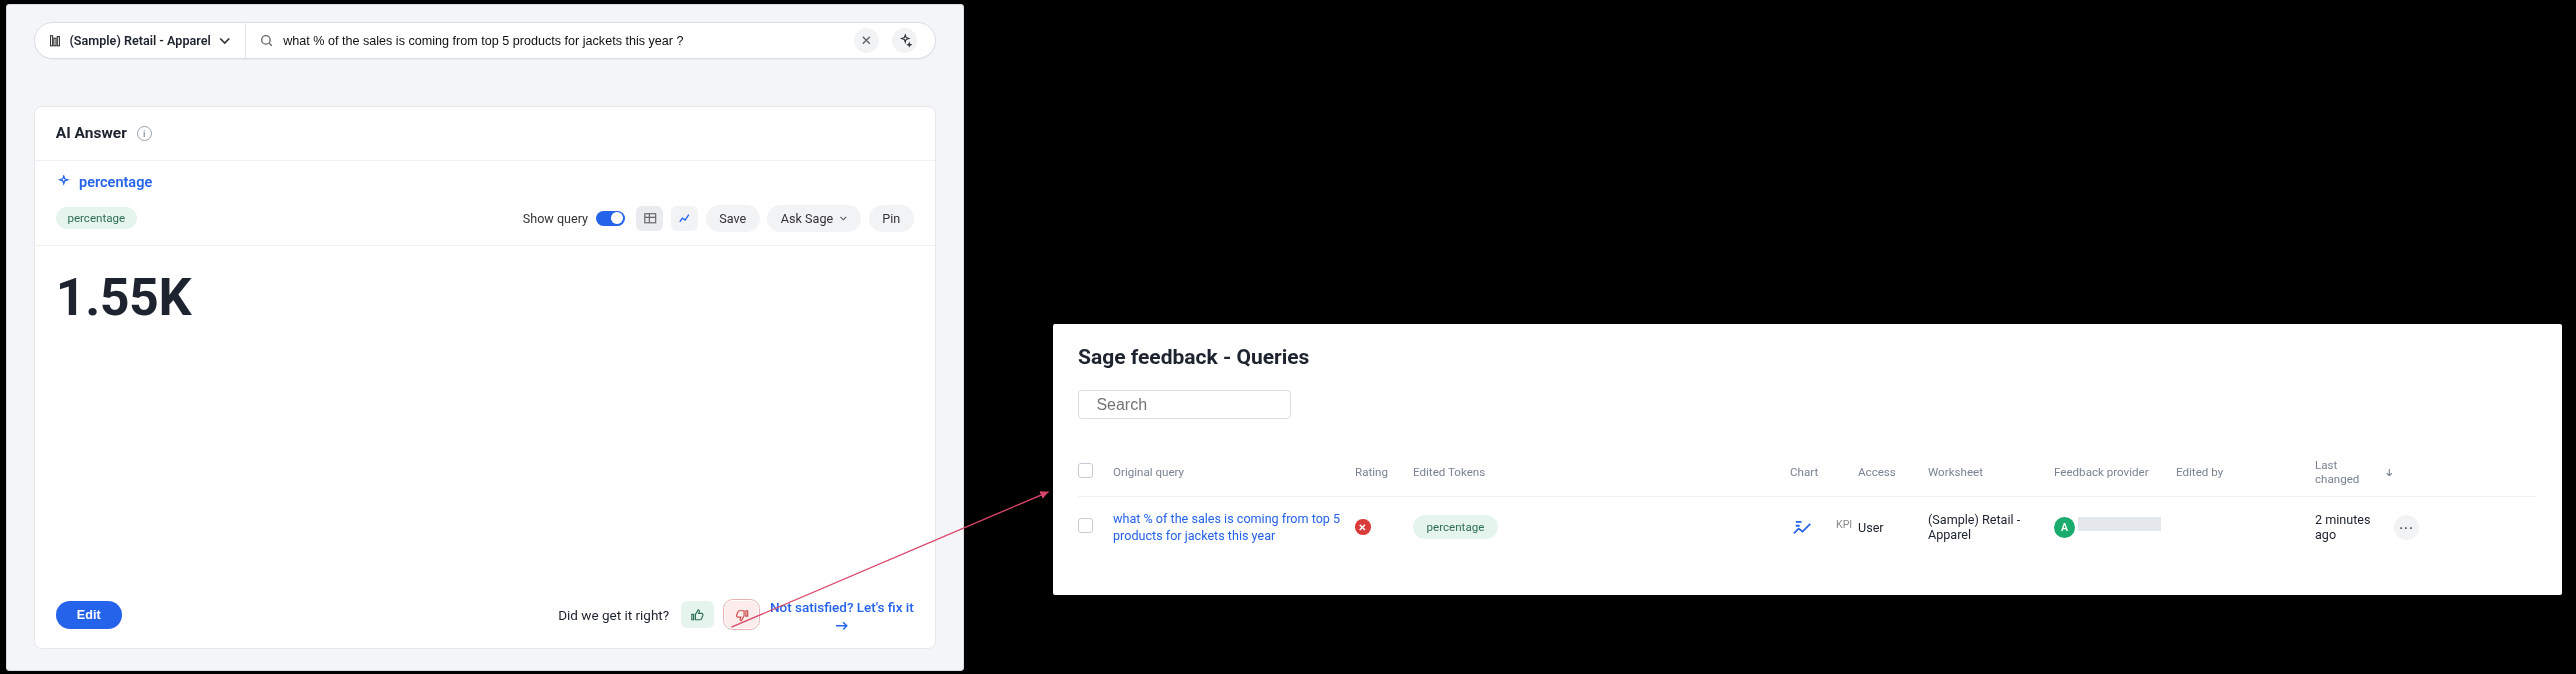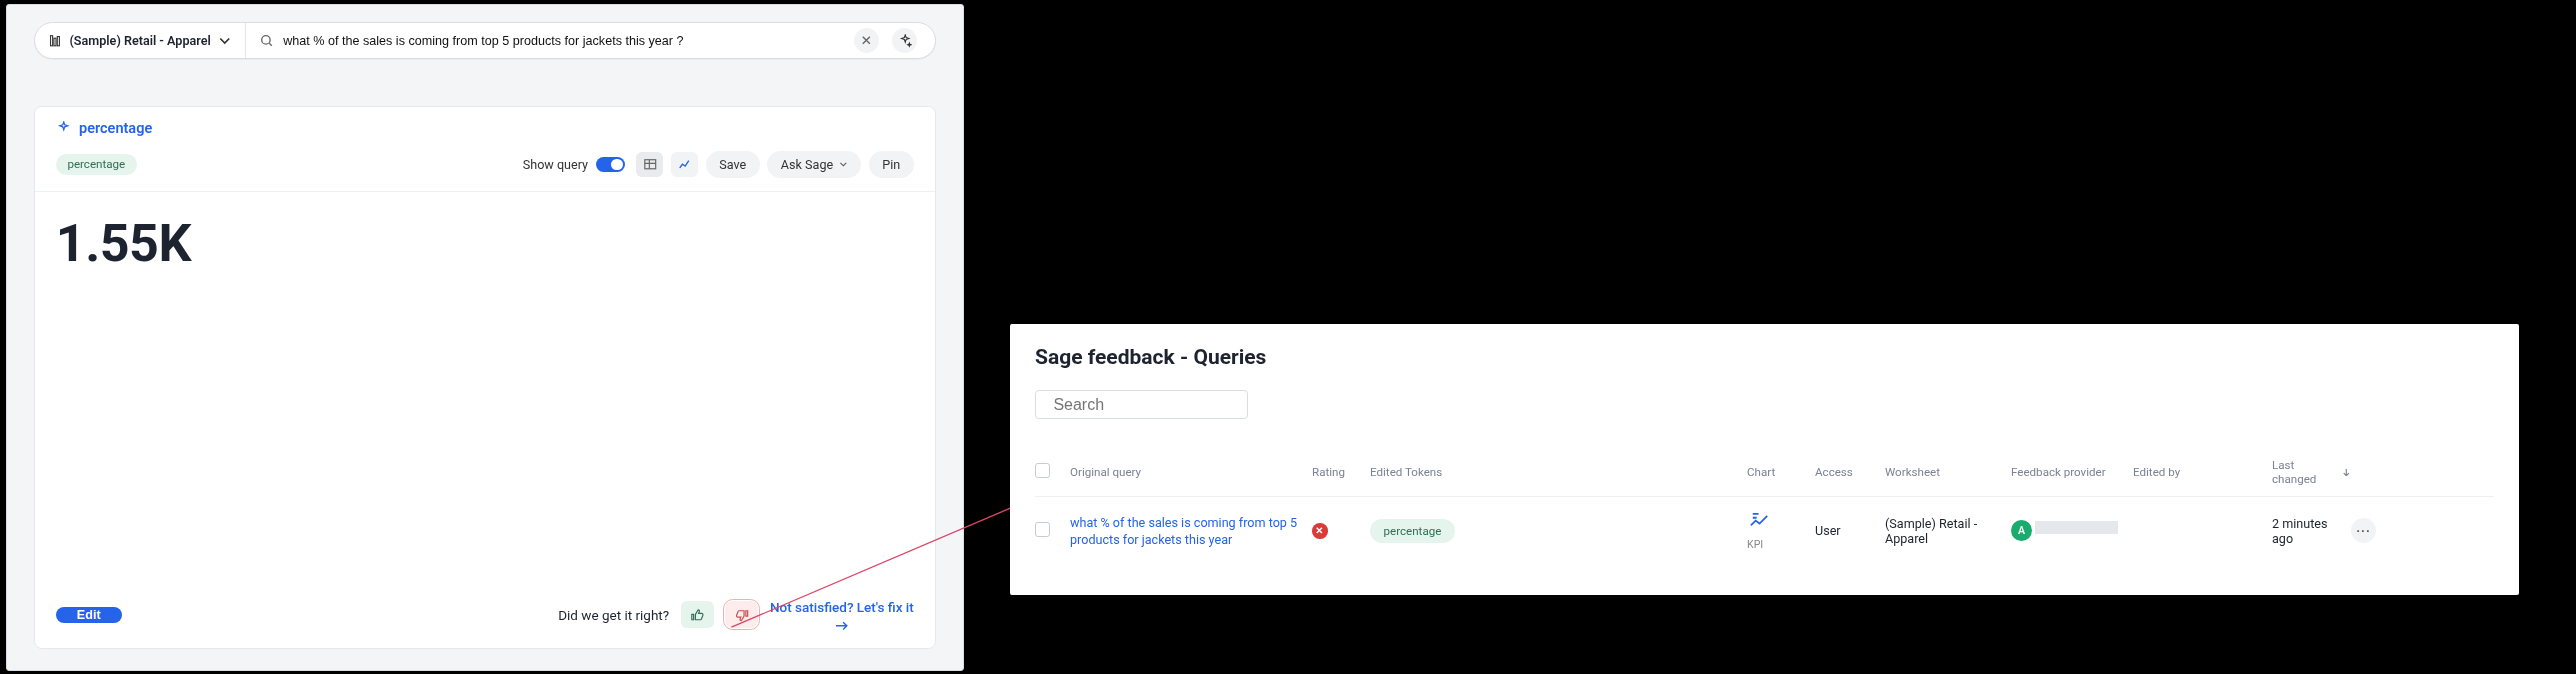--- a/index.html
+++ b/index.html
@@ -192,21 +192,21 @@
     letter-spacing: -0.5px;
   }
   .card-footer {
     margin-top: auto;
     display: flex;
     align-items: center;
     justify-content: space-between;
     padding: 17.4px 21px;
   }
   .btn-primary {
-    height: 16px;
+    height: 28px;
     padding: 0 21px;
     border-radius: 966px;
     background: #2563eb;
     color: #fff;
     font-size: 12.6px;
     font-weight: 600;
     display: inline-flex;
     align-items: center;
     cursor: pointer;
     border: none;
@@ -251,21 +251,21 @@
     left: 716px;
     top: 482px;
     width: 348px;
     height: 155px;
     pointer-events: none;
   }
 
   
   .right-panel {
     position: absolute;
-    left: 1010px;
+    left: 1053px;
     top: 324px;
     width: 1509px;
     height: 271px;
     background: #fff;
     border-radius: 1.9px;
     padding: 21px 25px;
   }
   .rp-title {
     font-size: 21px;
     font-weight: 700;
@@ -338,21 +338,21 @@
     font-weight: 700;
   }
   .tok {
     display: inline-block;
     background: #e6f4ee;
     color: #2f6f52;
     font-size: 11.6px;
     padding: 4.8px 13.5px;
     border-radius: 966px;
   }
-  .chart-cell { display: flex; flex-direction: column; align-items: flex-start; gap: 9px; }
+  .chart-cell { display: flex; flex-direction: row; align-items: flex-start; gap: 19px; }
   .chart-cell .lbl { font-size: 10.6px; color: #888; }
   .chart-cell svg { width: 27px; height: 19.3px; }
   .avatar {
     width: 21px; height: 21px;
     border-radius: 50%;
     background: #1aab6e;
     color: #fff;
     font-size: 10.6px;
     font-weight: 600;
     display: inline-flex;
@@ -409,20 +409,24 @@
       <span class="circle-btn star">
         <svg viewBox="0 0 16 16" fill="none" stroke="#333" stroke-width="1.2">
           <path d="M8 1l1 3 3 1-3 1-1 3-1-3-3-1 3-1z"></path>
             <path d="M12.5 10l.5 1.3 1.3.5-1.3.5-.5 1.3-.5-1.3-1.3-.5 1.3-.5z"></path>
         </svg>
       </span>
     </div>
   </div>
 
   <div class="card">
+    <div class="card-head">
+      <span>AI Answer</span>
+      <span class="info-icon">i</span>
+    </div>
 
     <div class="metric-row">
       <svg width="15.5" height="15.5" viewBox="0 0 16 16" fill="none" stroke="#2563eb" stroke-width="1.3">
         <path d="M8 1l1 3 3 1-3 1-1 3-1-3-3-1 3-1z"></path>
       </svg>
       <span>percentage</span>
     </div>
 
     <div class="chip-row">
       <span class="chip-pct">percentage</span>

